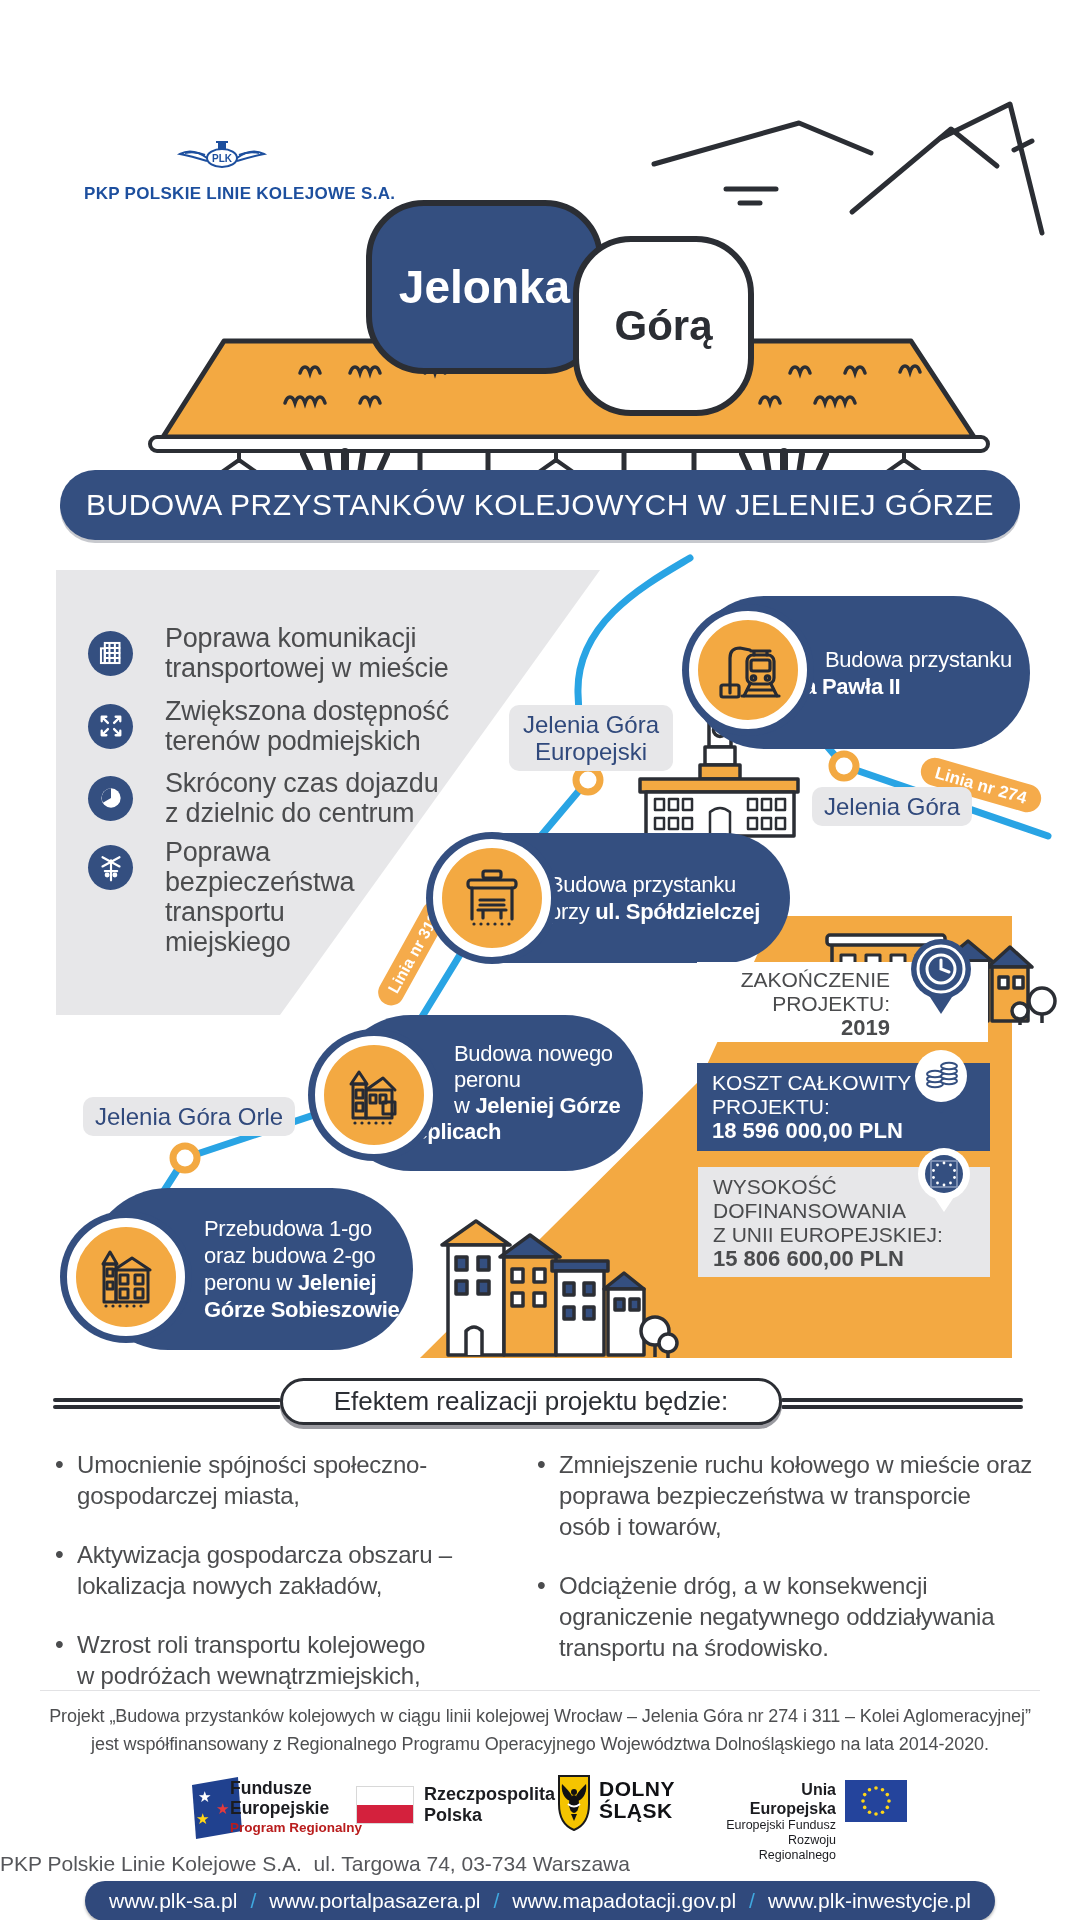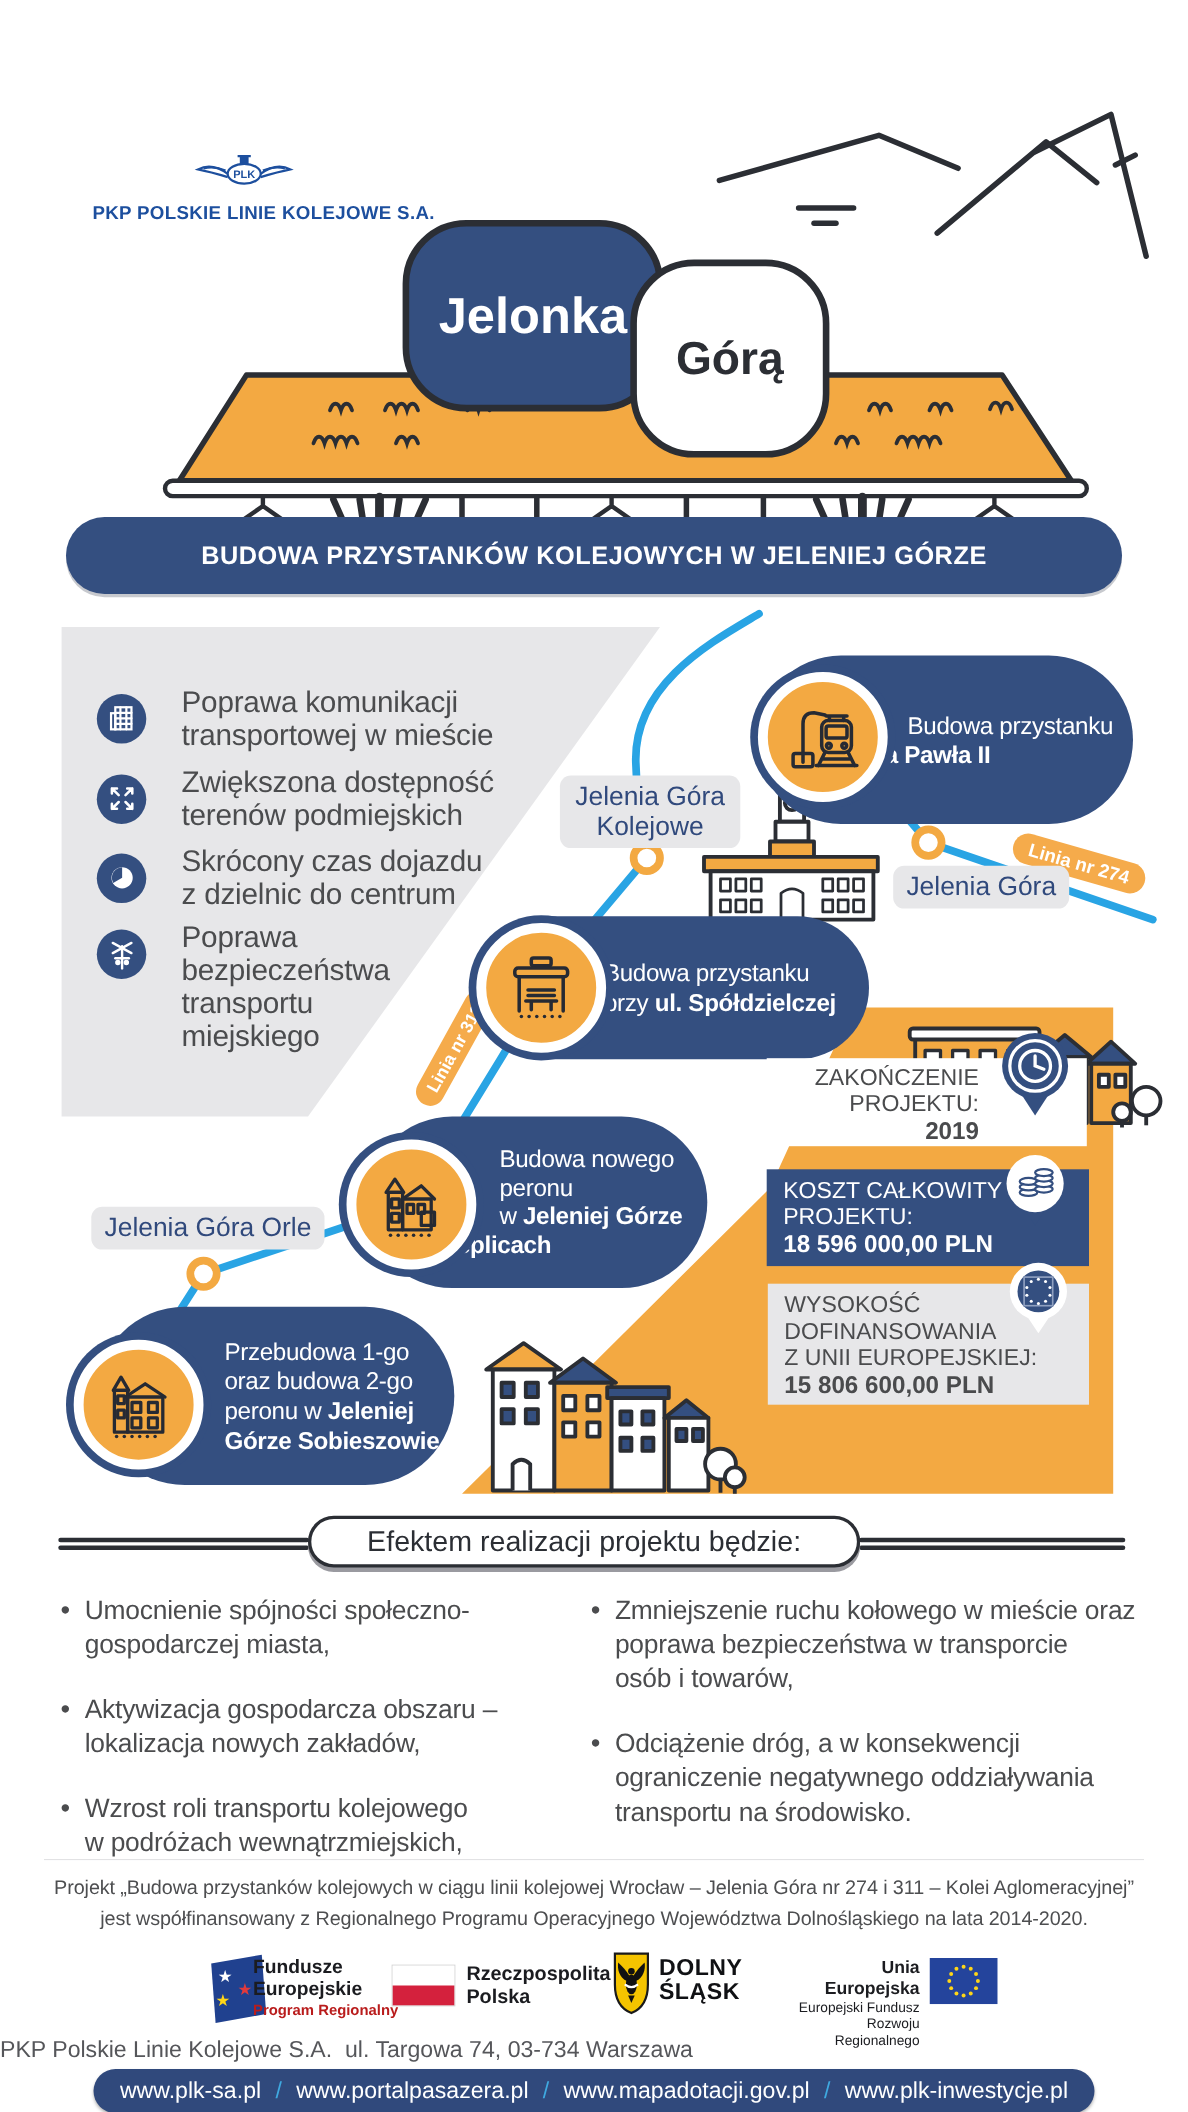--- a/index.html
+++ b/index.html
@@ -9,21 +9,21 @@
   
   .brand-text{position:absolute;left:84px;top:184px;font-size:17px;font-weight:bold;
               color:#1d4f9e;letter-spacing:.3px;white-space:nowrap}
   .sign{position:absolute;display:flex;align-items:center;justify-content:center;
         border:6px solid #2b2e34;font-weight:bold}
   .sign-jelonka{left:366px;top:200px;width:225px;height:162px;border-radius:58px;
                 background:#344f80;color:#fff;font-size:46px}
   .sign-gora{left:573px;top:236px;width:169px;height:168px;border-radius:58px;
              background:#fff;color:#2b2e34;font-size:42px}
   .banner{position:absolute;left:60px;top:470px;width:960px;height:70px;border-radius:35px;
-          background:#344f80;color:#fff;font-size:23px;font-weight:bold;letter-spacing:.5px;
+          background:#344f80;color:#fff;font-size:30px;font-weight:normal;letter-spacing:.5px;
           display:flex;align-items:center;justify-content:center;box-shadow:0 3px 0 rgba(30,40,60,.25)}
   
   #map{position:absolute;left:0;top:545px;width:1080px;height:820px}
   .benefit{position:absolute;display:flex;gap:32px;align-items:center;left:88px}
   .benefit.top{align-items:flex-start}
   .b-icon{flex:0 0 45px;width:45px;height:45px;border-radius:50%;background:#344f80;
           display:flex;align-items:center;justify-content:center}
   .b-text{font-size:27px;line-height:30px;letter-spacing:-.2px;color:#4b4c4e}
   .glabel{position:absolute;background:#e7e7e9;border-radius:10px;color:#30497c;
           font-size:24px;line-height:27px;text-align:center;padding:6px 12px;white-space:nowrap}
@@ -435,21 +435,21 @@
     <div class="b-text">
       <div>Poprawa</div>
         <div>bezpieczeństwa</div>
       <div>transportu</div>
         <div>miejskiego</div>
     </div>
   </div>
 
   <div class="glabel" style="left:509px;top:160px;width:140px">
     <div>Jelenia Góra</div>
-      <div>Kolejowe</div>
+      <div>Europejski</div>
   </div>
   <div class="glabel" style="left:812px;top:242px">Jelenia Góra</div>
   <div class="glabel" style="left:83px;top:552px">Jelenia Góra Orle</div>
 
   <div class="pill" style="left:688px;top:51px;width:342px;height:153px">
     <div class="ln" style="margin-left:137px">Budowa przystanku</div>
     <div class="ln" style=""><span>przy </span><b>Al. Jana Pawła II</b></div>
   </div>
   <div class="pill" style="left:430px;top:288px;width:360px;height:130px">
     <div class="ln" style="margin-left:119px">Budowa przystanku</div>

